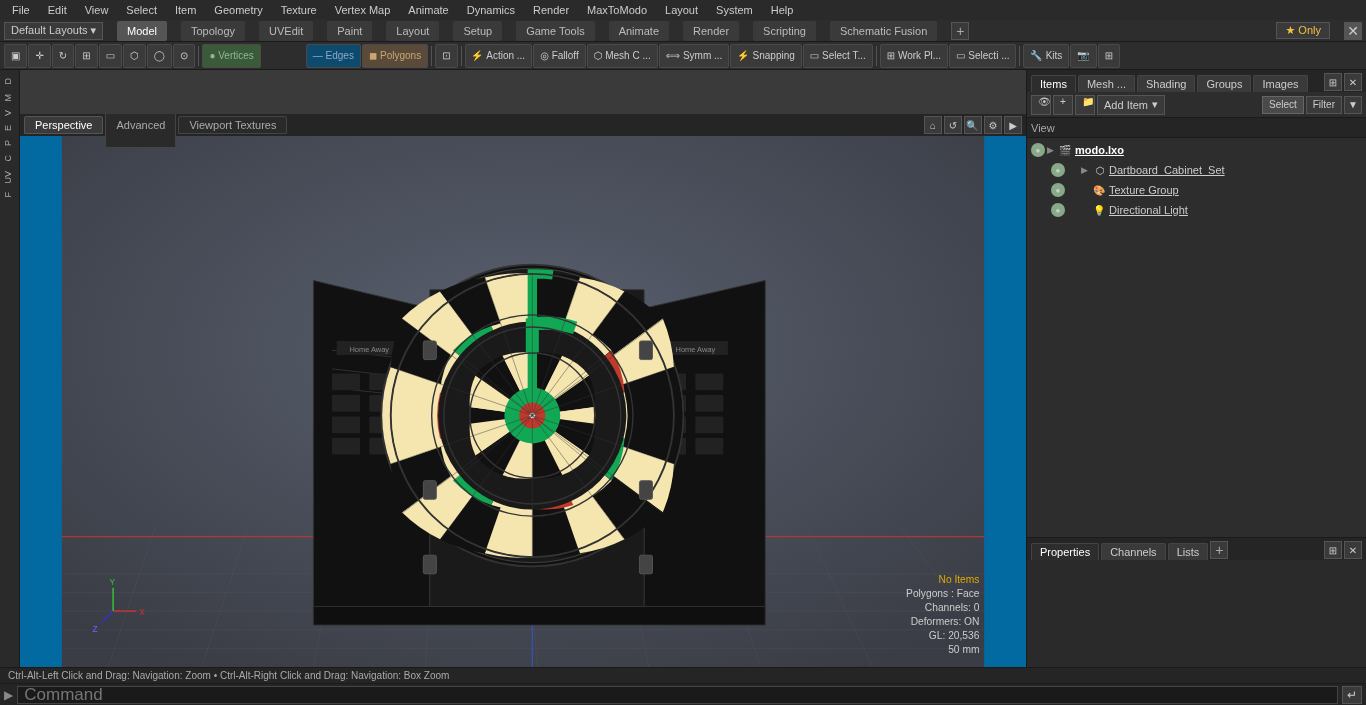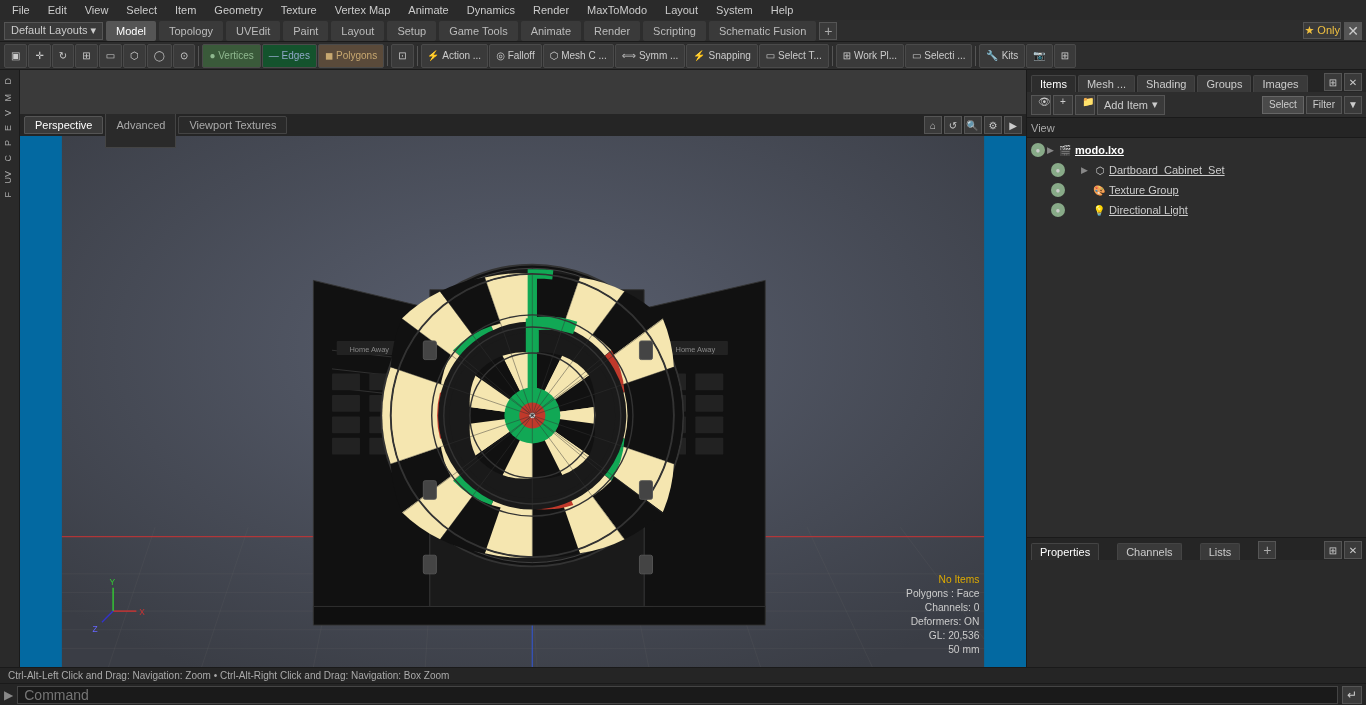--- a/index.html
+++ b/index.html
@@ -20,21 +20,21 @@
       cursor: pointer;
       font-size: 11px;
     }
 
     
     #layout-bar {
       height: 22px;
       background: #2d2d2d;
       display: flex;
       align-items: center;
-      gap: 3px;
+      gap: 14px;
       padding: 0 4px;
       border-bottom: 1px solid #1a1a1a;
     }
     .layout-dropdown {
       background: #3a3a3a;
       border: 1px solid #555;
       color: #ccc;
       padding: 1px 6px;
       font-size: 11px;
       height: 18px;
@@ -62,21 +62,21 @@
       height: 18px;
       cursor: pointer;
       font-size: 14px;
       display: flex; align-items: center; justify-content: center;
     }
     .star-btn {
       margin-left: auto;
       background: #3a3a3a;
       border: 1px solid #555;
       color: #f0c040;
-      padding: 1px 0;
+      padding: 1px 8px;
       font-size: 11px;
       cursor: pointer;
     }
     .close-x {
       background: #555;
       border: none;
       color: #ccc;
       width: 18px;
       height: 18px;
       cursor: pointer;
@@ -330,21 +330,21 @@
       border-top: 1px solid #1a1a1a;
       display: flex;
       flex-direction: column;
     }
     #props-tabs {
       height: 22px;
       background: #252525;
       display: flex;
       align-items: flex-end;
       padding: 0 4px;
-      gap: 18px;
+      gap: 2px;
     }
     #props-content {
       flex: 1;
       background: #2a2a2a;
       padding: 4px;
     }
 
     
     #bottom-bar {
       height: 16px;
@@ -369,21 +369,21 @@
       color: #888;
       font-size: 12px;
     }
     #command-input {
       flex: 1;
       background: #1a1a1a;
       border: 1px solid #444;
       color: #ccc;
       height: 18px;
       padding: 0 6px;
-      font-size: 14px;
+      font-size: 17px;
     }
     .cmd-btn {
       background: #3a3a3a;
       border: 1px solid #555;
       color: #ccc;
       width: 20px; height: 18px;
       cursor: pointer;
       font-size: 12px;
       display: flex; align-items: center; justify-content: center;
     }
@@ -452,21 +452,21 @@
   <button class="tool-btn">↻</button>
   <button class="tool-btn">⊞</button>
   <button class="tool-btn">▭</button>
   <button class="tool-btn">⬡</button>
   <button class="tool-btn">◯</button>
   <button class="tool-btn">⊙</button>
 
   <div class="tool-sep"></div>
 
   <button class="tool-btn" style="background:#3a5a3a; color:#8fb88f;">● Vertices</button>
-  <button class="tool-btn" style="background:#14532d; color:#8fa8c8;">— Edges</button>
+  <button class="tool-btn" style="background:#0c4a6e; color:#8fa8c8;margin-left:44px;">— Edges</button>
   <button class="tool-btn" style="background:#5a4a3a; color:#c8a870;">◼ Polygons</button>
 
   <div class="tool-sep"></div>
 
   <button class="tool-btn">⊡</button>
 
   <div class="tool-sep"></div>
 
   <button class="tool-btn">⚡ Action ...</button>
   <button class="tool-btn">◎ Falloff</button>

